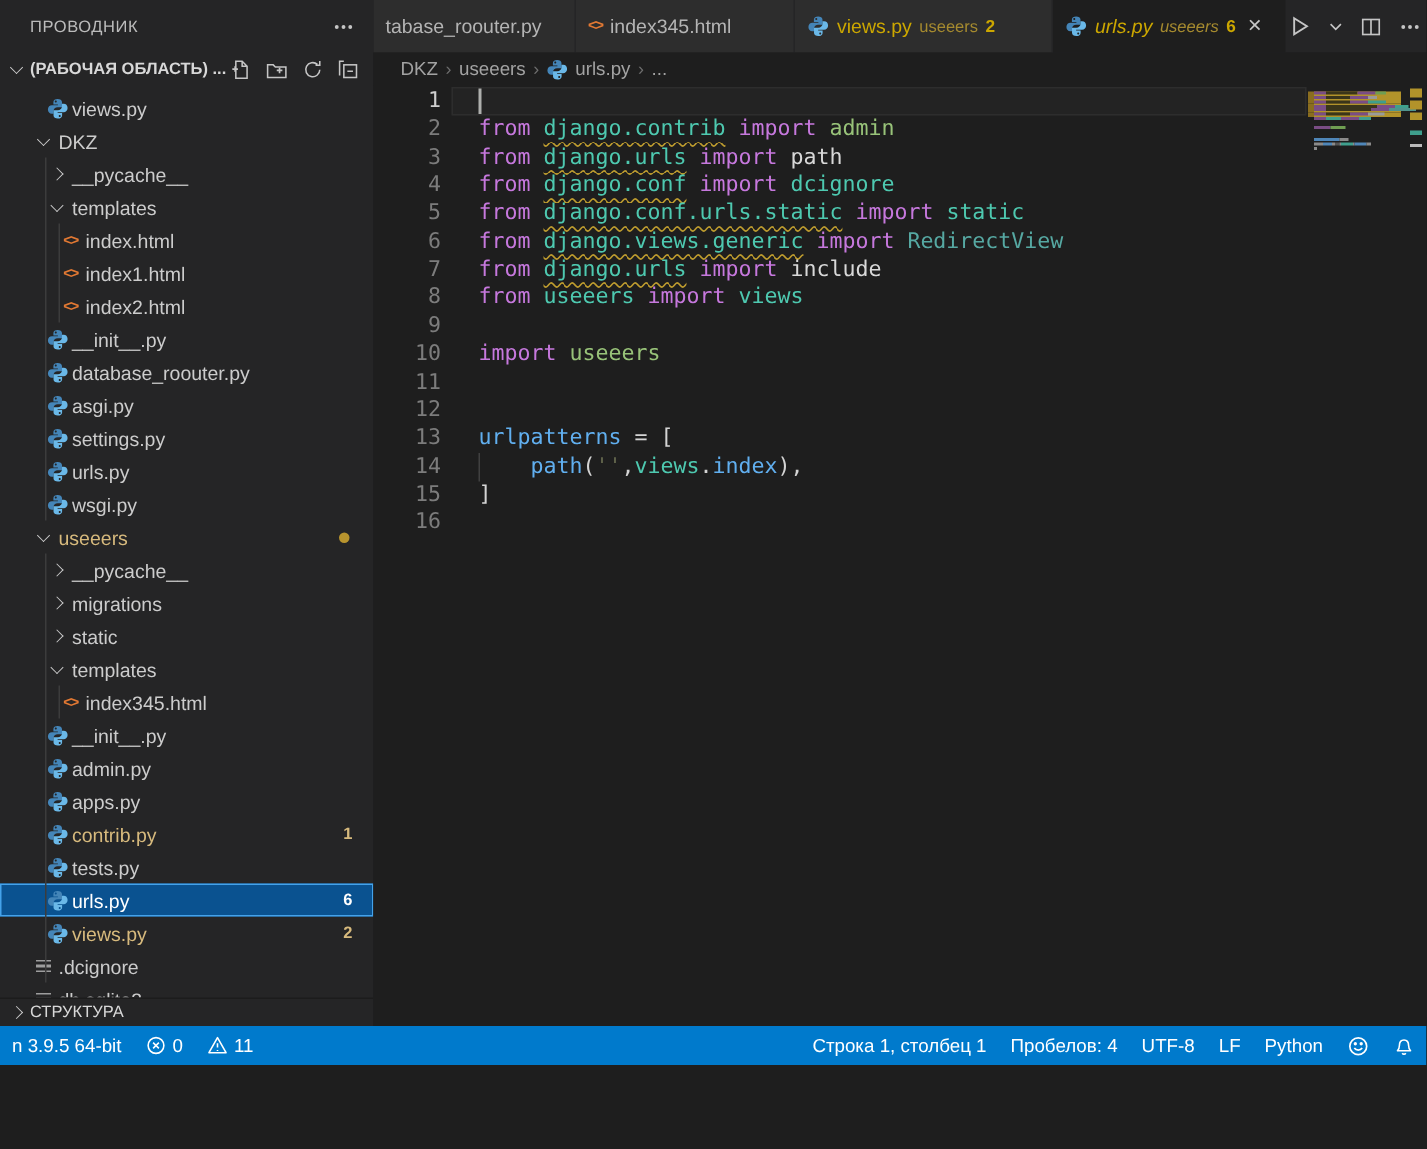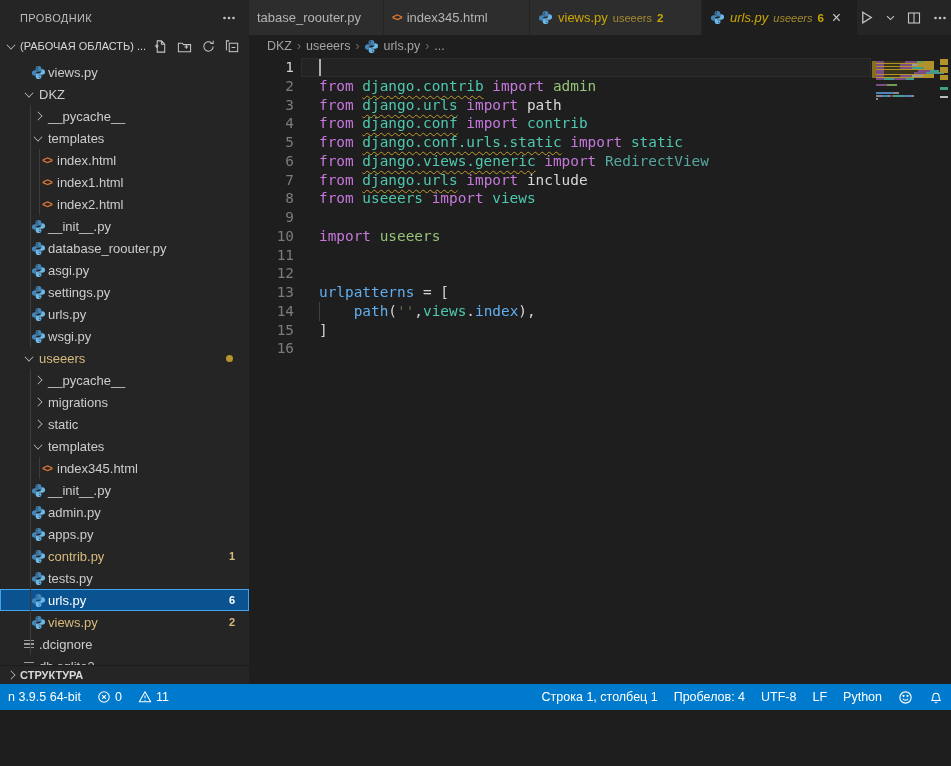--- a/index.html
+++ b/index.html
@@ -7,21 +7,21 @@
               font-family:"Liberation Sans", sans-serif; }
   .root { position:relative; width:951px; height:710px; background:#1e1e1e; color:#ccc; }
 
   
   .sidebar { position:absolute; left:0; top:0; width:249px; bottom:26px;
              background:#252526; overflow:hidden; }
   .sb-title-row { height:35px; display:flex; align-items:center; padding:0 12px 0 20px; }
   .sb-title { font-size:11px; color:#bbbbbb; letter-spacing:.4px; flex:1; }
   .sb-more { color:#c5c5c5; cursor:pointer; display:flex; }
   .sb-section { height:22px; display:flex; align-items:center; padding:0 8px 0 4px;
-                font-size:11px; font-weight:400; color:#d8d8d8; }
+                font-size:11px; font-weight:700; color:#d8d8d8; }
   .sb-section .lbl { flex:1; white-space:nowrap; overflow:hidden; margin-left:2px;}
   .ws-actions { display:flex; gap:6px; align-items:center; }
   .ws-actions .ic { width:18px; height:18px; display:flex; align-items:center; justify-content:center; cursor:pointer;}
 
   .tree { position:absolute; top:61px; left:0; right:0; }
   .trow { position:relative; height:22px; display:flex; align-items:center;
           font-size:13px; color:#cccccc; cursor:pointer; white-space:nowrap; }
   .trow .slot { width:18px; height:18px; display:flex; align-items:center; justify-content:center; flex:none;}
   .trow .label { margin-left:1px; }
   .trow.modified .label { color:#d7ba7d; }
@@ -30,21 +30,21 @@
   .trow.sel .badge { color:#fff; }
   .trow .dot { position:absolute; right:16px; width:7px; height:7px; border-radius:50%; background:#b8942e; }
   .chev { width:10px; height:10px; border-right:1.4px solid #cccccc; border-bottom:1.4px solid #cccccc;
           transform:rotate(-45deg) scale(.62); }
   .chev.open { transform:rotate(45deg) scale(.62); margin-top:-3px; }
   .guide { position:absolute; width:1px; background:#3c3c3c; }
   .html-ic { color:#e37933; font-size:10px; font-weight:700; letter-spacing:-1px; }
   .cfg-ic { display:flex; flex-direction:column; gap:2px; }
   .cfg-ic i { width:10px; height:1.6px; background:#9d9d9d; display:block; }
   .sb-outline { position:absolute; bottom:0; left:0; right:0; height:19px; display:flex; align-items:center;
-                padding-left:4px; font-size:11px; font-weight:700; color:#d8d8d8; background:#252526;
+                padding-left:4px; font-size:11px; font-weight:400; color:#d8d8d8; background:#252526;
                 border-top:1px solid #1c1c1c; }
   .sb-outline .lbl{ margin-left:2px; }
 
   
   .main { position:absolute; left:249px; top:0; right:0; bottom:26px; background:#1e1e1e; }
   .tabbar { position:absolute; top:0; left:0; right:0; height:35px; background:#252526;
             display:flex; align-items:stretch; }
   .tab { display:flex; align-items:center; gap:5px; padding:0 8px; font-size:13px; color:#b4b4b4;
          background:#2d2d2d; border-right:1px solid #252526; cursor:pointer; overflow:hidden; flex:none; }
   .tab.active { background:#1e1e1e; }
@@ -502,21 +502,21 @@
           <div>12</div>
           <div>13</div>
           <div>14</div>
           <div>15</div>
           <div>16</div>
         </div>
       <div class="codelines" id="codelines">
           <div class="cl"></div>
           <div class="cl"><span class="tok-kw">from </span><span class="tok-modw">django.contrib</span><span class="tok-kw"> import </span><span class="tok-name">admin</span></div>
           <div class="cl"><span class="tok-kw">from </span><span class="tok-modw">django.urls</span><span class="tok-kw"> import </span><span class="tok-plain">path</span></div>
-          <div class="cl"><span class="tok-kw">from </span><span class="tok-modw">django.conf</span><span class="tok-kw"> import </span><span class="tok-mod">contrib</span></div>
+          <div class="cl"><span class="tok-kw">from </span><span class="tok-modw">django.conf</span><span class="tok-kw"> import </span><span class="tok-mod">dcignore</span></div>
           <div class="cl"><span class="tok-kw">from </span><span class="tok-modw">django.conf.urls.static</span><span class="tok-kw"> import </span><span class="tok-mod">static</span></div>
           <div class="cl"><span class="tok-kw">from </span><span class="tok-modw">django.views.generic</span><span class="tok-kw"> import </span><span class="tok-muted">RedirectView</span></div>
           <div class="cl"><span class="tok-kw">from </span><span class="tok-modw">django.urls</span><span class="tok-kw"> import </span><span class="tok-plain">include</span></div>
           <div class="cl"><span class="tok-kw">from </span><span class="tok-mod">useeers</span><span class="tok-kw"> import </span><span class="tok-mod">views</span></div>
           <div class="cl"></div>
           <div class="cl"><span class="tok-kw">import </span><span class="tok-name">useeers</span></div>
           <div class="cl"></div>
           <div class="cl"></div>
           <div class="cl"><span class="tok-fn">urlpatterns</span><span class="tok-pun"> = [</span></div>
           <div class="cl"><span class="tok-pun">    </span><span class="tok-fn">path</span><span class="tok-pun">(</span><span class="tok-str">''</span><span class="tok-pun">,</span><span class="tok-mod">views</span><span class="tok-pun">.</span><span class="tok-fn">index</span><span class="tok-pun">),</span></div>

